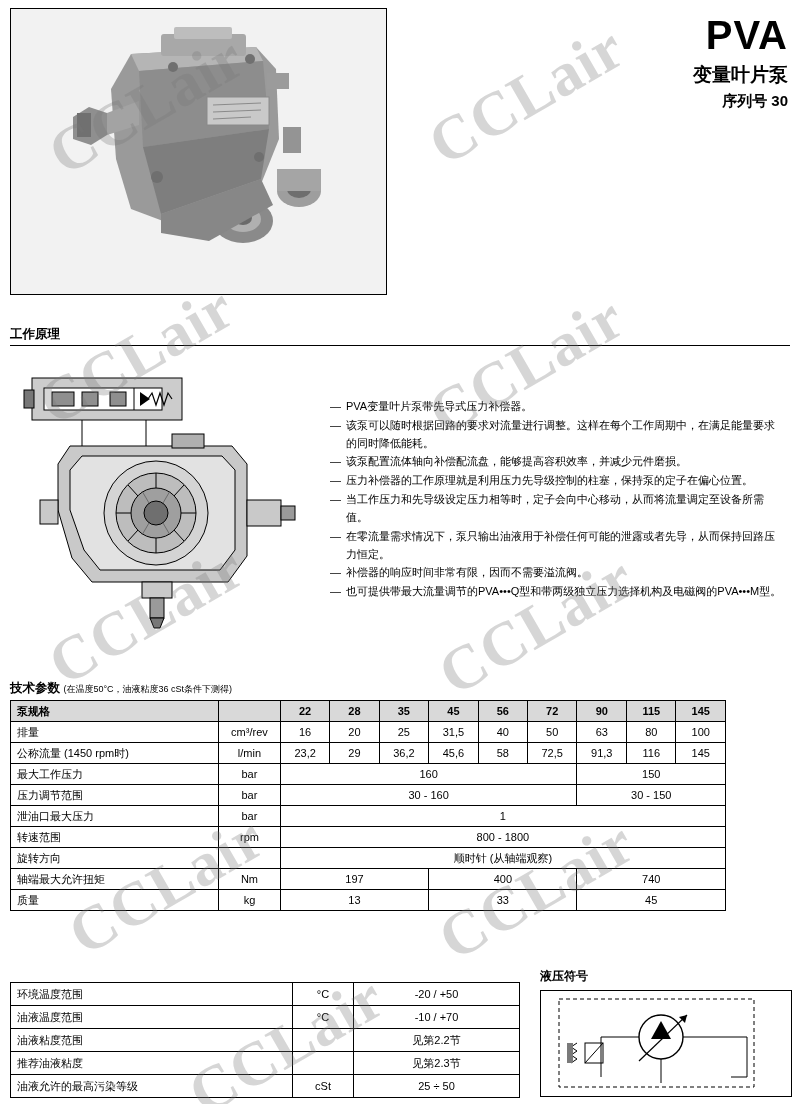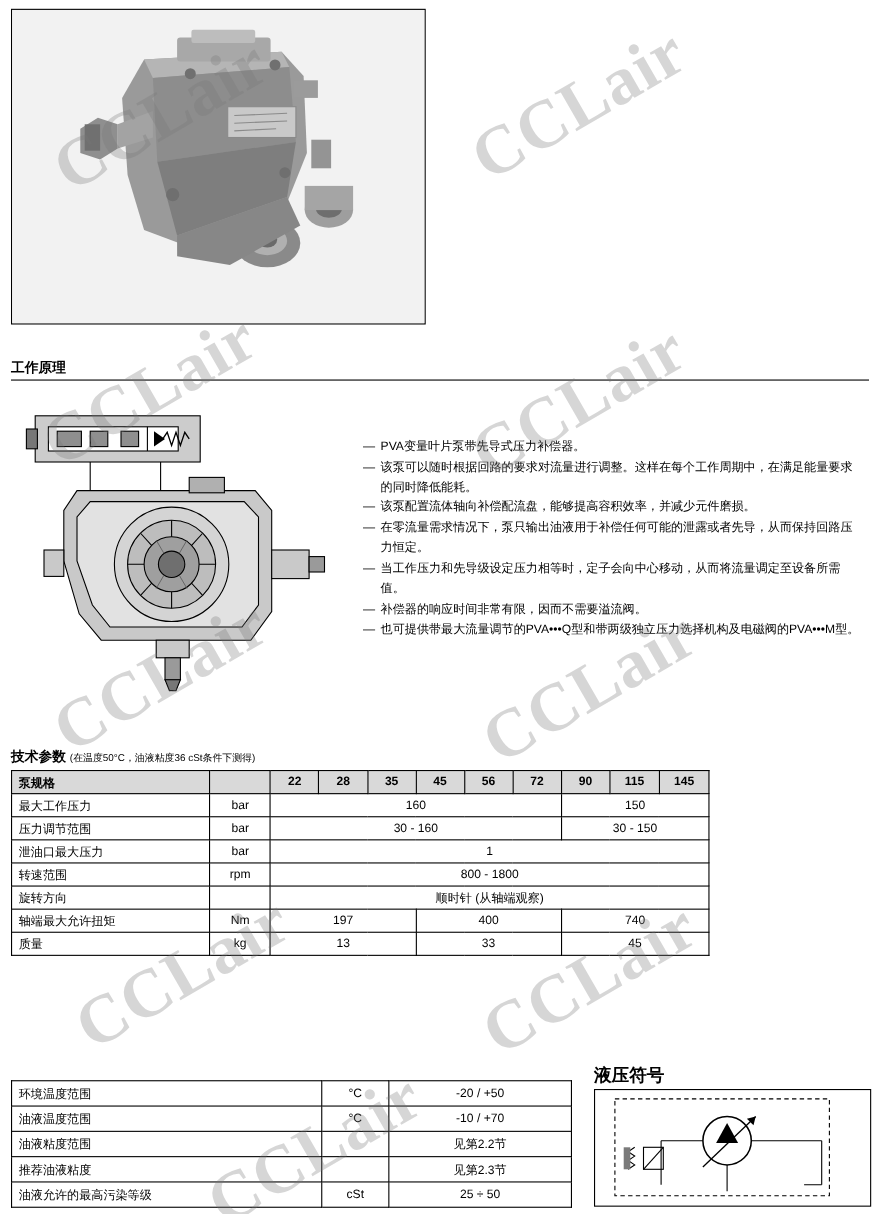--- a/index.html
+++ b/index.html
@@ -116,21 +116,21 @@
   table td, table th {
     border: 1px solid #000;
     padding: 0;
     height: 20px;
     text-align: center;
     font-weight: normal;
   }
   .tbl-main {
     position: absolute;
     left: 10px; top: 700px;
-    width: 635px;
+    width: 716px;
   }
   .tbl-main td.lbl {
     text-align: left;
     padding-left: 6px;
     width: 210px;
   }
   .tbl-main td.unit {
     width: 62px;
   }
   .tbl-main tr.hdr td {
@@ -148,21 +148,21 @@
     text-align: left;
     padding-left: 6px;
     width: 275px;
   }
   .tbl-bottom td.unit { width: 60px; }
   .tbl-bottom td { height: 22px; }
 
   .hyd-head {
     position: absolute;
     left: 540px; top: 968px;
-    font-size: 16px;
+    font-size: 12px;
     font-weight: bold;
   }
   .hyd-box {
     position: absolute;
     left: 540px; top: 990px;
     width: 250px; height: 105px;
     border: 1px solid #000;
   }
 </style>
 </head>
@@ -213,20 +213,25 @@
         <circle cx="239" cy="50" r="5" fill="#707070"></circle>
         <circle cx="146" cy="168" r="6" fill="#6f6f6f"></circle>
         <circle cx="248" cy="148" r="5" fill="#6f6f6f"></circle>
 
         <rect x="256" y="64" width="22" height="16" fill="#9b9b9b"></rect>
         <rect x="272" y="118" width="18" height="26" fill="#949494"></rect>
       </g>
     </svg>
   </div>
 
+  <div class="title-block">
+    <div class="title-main">PVA</div>
+    <div class="title-sub1">变量叶片泵</div>
+    <div class="title-sub2">序列号 30</div>
+  </div>
 
   <div class="sec-head" style="left:10px; top:326px;">工作原理</div>
   <div class="rule" style="left:10px; top:345px; width:780px;"></div>
 
   <div class="diagram-box">
     <svg width="285" height="270" viewBox="0 0 285 270">
 
       <g>
         <rect x="10" y="18" width="150" height="42" fill="#cccccc" stroke="#000"></rect>
         <rect x="22" y="28" width="118" height="22" fill="#ffffff" stroke="#000"></rect>
@@ -279,22 +284,23 @@
 
       <rect x="150" y="74" width="32" height="14" fill="#b0b0b0" stroke="#000"></rect>
     </svg>
   </div>
 
   <div class="bullets">
     <ul>
       <li>PVA变量叶片泵带先导式压力补偿器。</li>
       <li>该泵可以随时根据回路的要求对流量进行调整。这样在每个工作周期中，在满足能量要求的同时降低能耗。</li>
       <li>该泵配置流体轴向补偿配流盘，能够提高容积效率，并减少元件磨损。</li>
+      <li>压力补偿器的工作原理就是利用压力先导级控制的柱塞，保持泵的定子在偏心位置。</li>
+      <li>当工作压力和先导级设定压力相等时，定子会向中心移动，从而将流量调定至设备所需值。</li>
       <li>在零流量需求情况下，泵只输出油液用于补偿任何可能的泄露或者先导，从而保持回路压力恒定。</li>
-      <li>当工作压力和先导级设定压力相等时，定子会向中心移动，从而将流量调定至设备所需值。</li>
       <li>补偿器的响应时间非常有限，因而不需要溢流阀。</li>
       <li>也可提供带最大流量调节的PVA•••Q型和带两级独立压力选择机构及电磁阀的PVA•••M型。</li>
     </ul>
   </div>
 
   <div class="sec-head" style="left:10px; top:680px;text-align:center;">
     <span>技术参数</span>
     <span class="small">(在温度50°C，油液粘度36 cSt条件下测得)</span>
   </div>
 
@@ -307,21 +313,47 @@
       <td class="val">28</td>
       <td class="val">35</td>
       <td class="val">45</td>
       <td class="val">56</td>
       <td class="val">72</td>
       <td class="val">90</td>
       <td class="val">115</td>
       <td class="val">145</td>
     </tr>
 
-
+    <tr>
+      <td class="lbl">排量</td>
+      <td class="unit">cm³/rev</td>
+      <td class="val">16</td>
+      <td class="val">20</td>
+      <td class="val">25</td>
+      <td class="val">31,5</td>
+      <td class="val">40</td>
+      <td class="val">50</td>
+      <td class="val">63</td>
+      <td class="val">80</td>
+      <td class="val">100</td>
+    </tr>
+
+    <tr>
+      <td class="lbl">公称流量 (1450 rpm时)</td>
+      <td class="unit">l/min</td>
+      <td class="val">23,2</td>
+      <td class="val">29</td>
+      <td class="val">36,2</td>
+      <td class="val">45,6</td>
+      <td class="val">58</td>
+      <td class="val">72,5</td>
+      <td class="val">91,3</td>
+      <td class="val">116</td>
+      <td class="val">145</td>
+    </tr>
 
     <tr>
       <td class="lbl">最大工作压力</td>
       <td class="unit">bar</td>
       <td colspan="6">160</td>
       <td colspan="3">150</td>
     </tr>
 
     <tr>
       <td class="lbl">压力调节范围</td>

